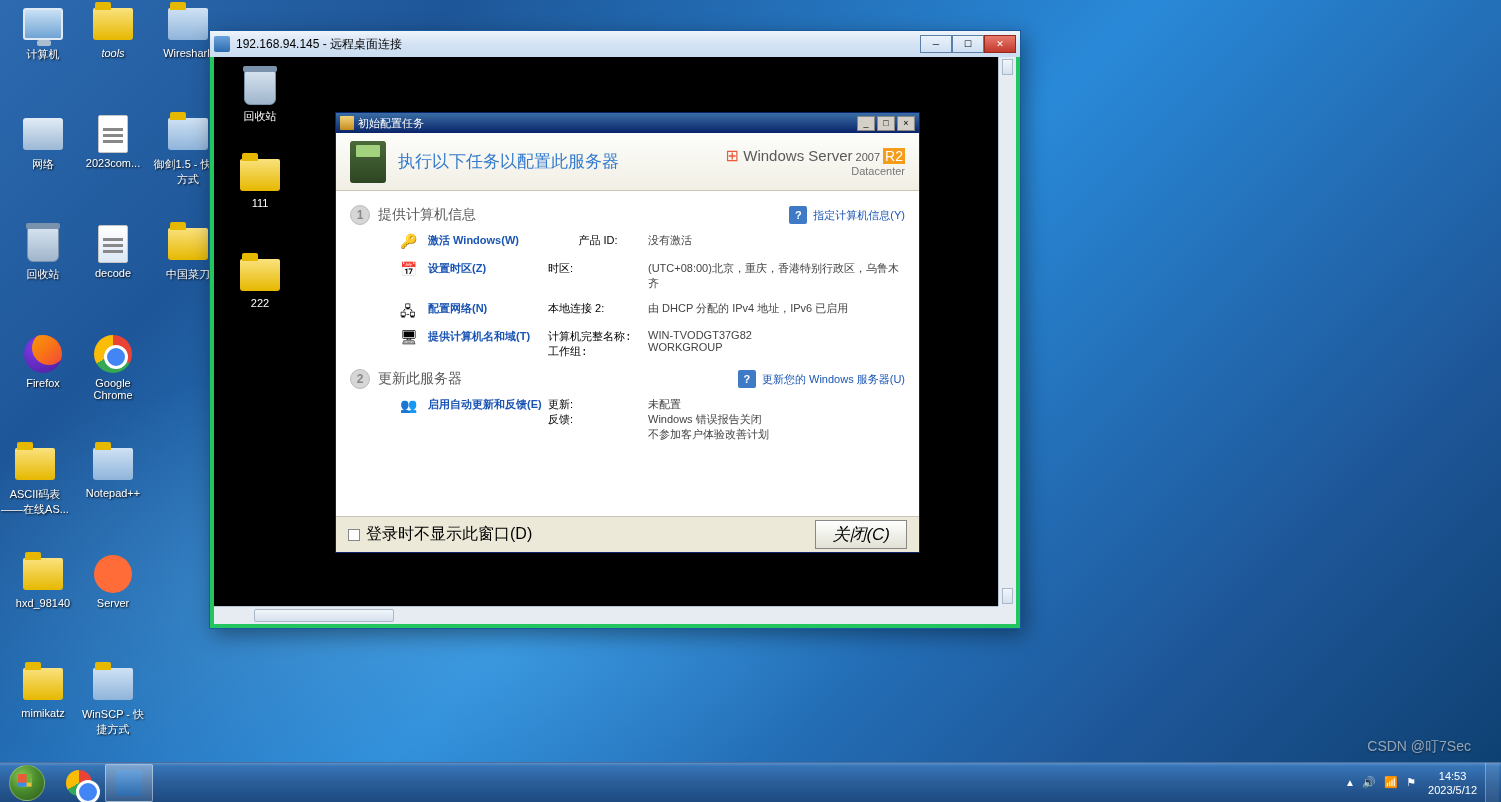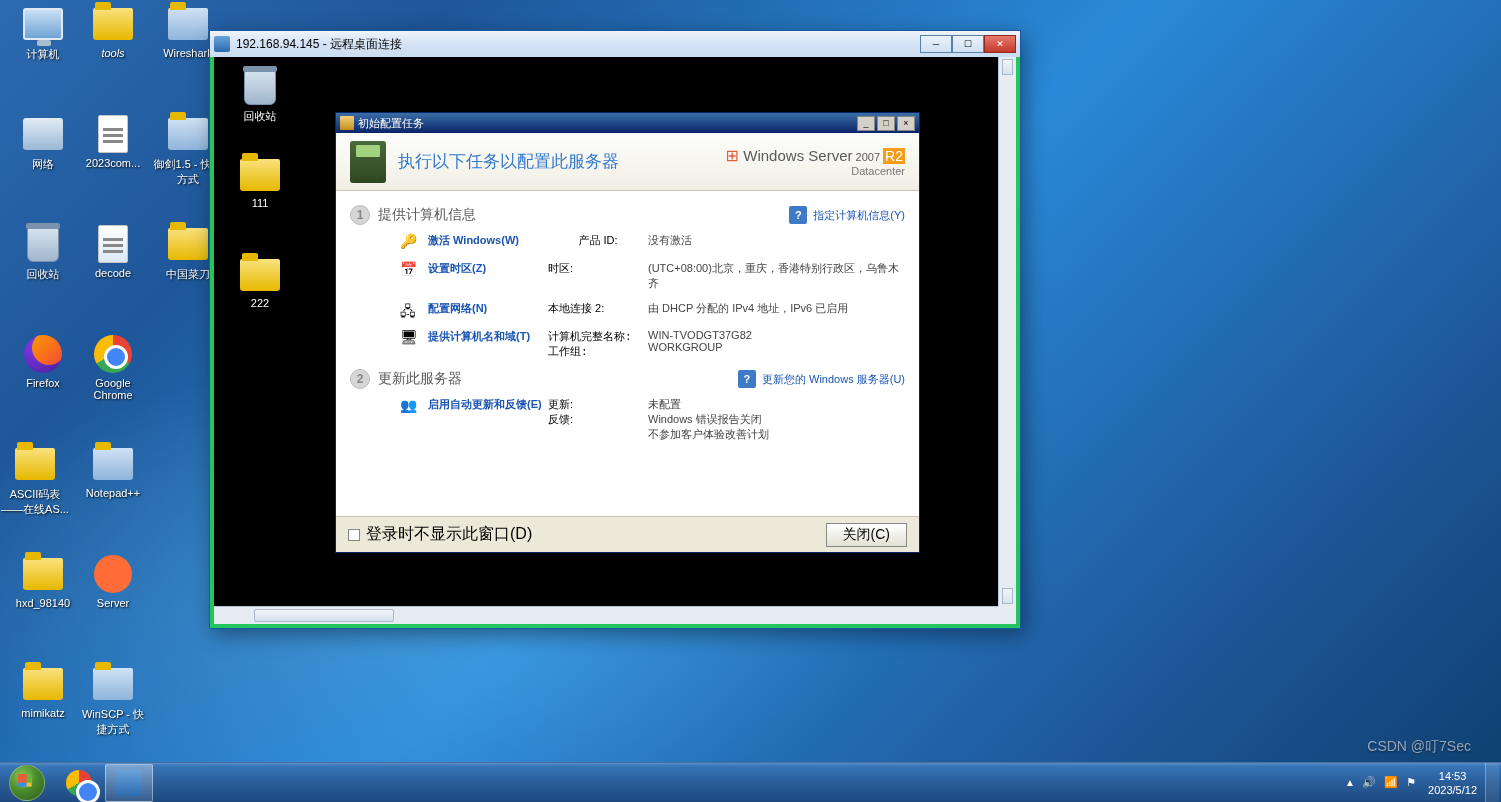--- a/index.html
+++ b/index.html
@@ -99,21 +99,21 @@
 .row .link{width:120px;color:#1a55b4;flex-shrink:0;font-weight:bold;}
 .row .lbl{width:100px;color:#000;flex-shrink:0;}
 .row .val{flex:1;color:#444;}
 .ict-footer {
   position:absolute; bottom:0; left:0; right:0; height:36px;
   background:#ece9d8; border-top:1px solid #c9c6b8;
   display:flex; align-items:center; padding:0 12px;
 }
 .ict-footer .chk{width:12px;height:12px;border:1px solid #888;background:#fff;margin-right:6px;}
 .ict-footer .chklbl{flex:1;font-size:16px;}
-.ict-footer .btn{padding:2px 16px;border:1px solid #888;background:linear-gradient(#fff,#e1e1d5);font-size:14px;}
+.ict-footer .btn{padding:2px 16px;border:1px solid #888;background:linear-gradient(#fff,#e1e1d5);font-size:17px;font-style:italic;}
 
 
 .taskbar {
   position:absolute; bottom:0; left:0; right:0; height:40px;
   background:linear-gradient(#5a8fc8 0%,#3775b8 8%,#2a5d99 50%,#1d4a80 100%);
   display:flex; align-items:center;
   border-top:1px solid rgba(255,255,255,0.2);
 }
 .start-btn{width:54px;height:38px;display:flex;align-items:center;justify-content:center;}
 .start-orb{width:36px;height:36px;border-radius:50%;background:radial-gradient(circle at 35% 30%,#88c656,#4a8c2c 45%,#2c5a1a);border:1px solid rgba(255,255,255,.3);position:relative;}

